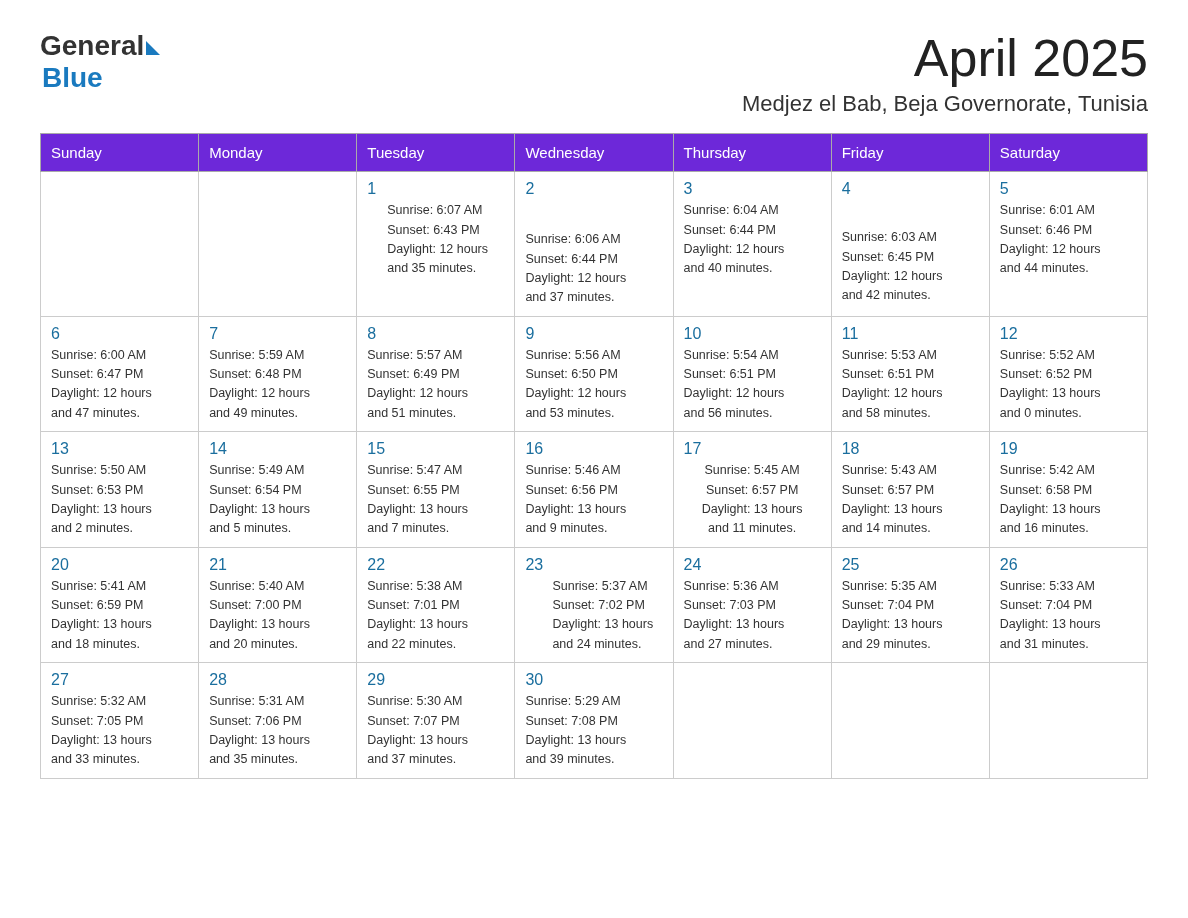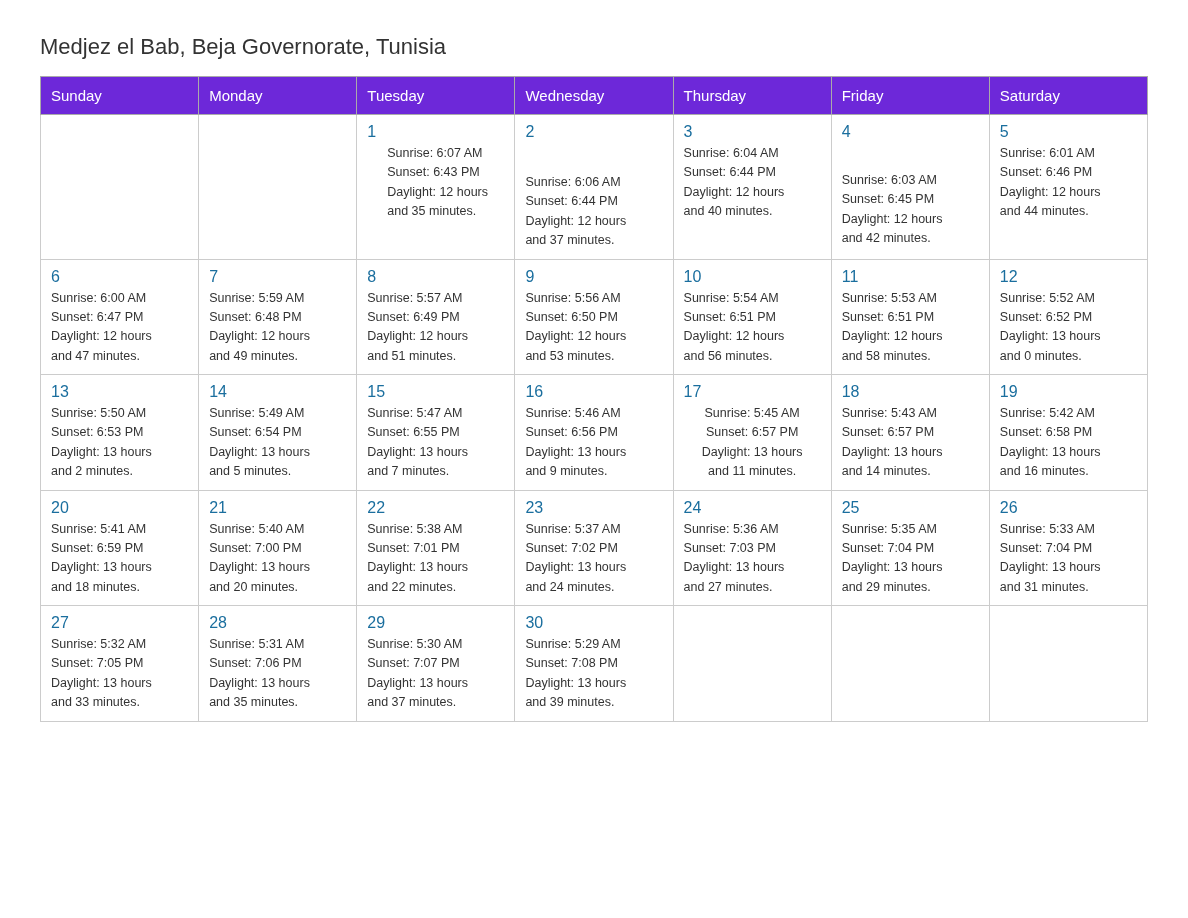--- a/index.html
+++ b/index.html
@@ -102,21 +102,31 @@
     .logo-line2 {
       display: flex;
       align-items: center;
       margin-left: 2px;
     }
   </style>
 </head>
 <body>
 
 <div class="header-row">
+  <div class="logo-wrapper">
+    <div class="logo-line1">
+      <span class="logo-text-general">General</span>
+      <div class="logo-triangle"></div>
+    </div>
+    <div class="logo-line2">
+      <span class="logo-text-blue">Blue</span>
+    </div>
+  </div>
   <div class="title-block">
+    <div class="month-title">April 2025</div>
     <div class="location-title">Medjez el Bab, Beja Governorate, Tunisia</div>
   </div>
 </div>
 
 <table class="calendar-table">
   <thead>
     <tr>
     <th>Sunday</th>
         <th>Monday</th>
         <th>Tuesday</th>
@@ -285,21 +295,21 @@
         </td>
         <td>
           <span class="day-number">22</span>
           <div class="day-info" style="white-space: pre-line;">Sunrise: 5:38 AM
 Sunset: 7:01 PM
 Daylight: 13 hours
 and 22 minutes.</div>
         </td>
         <td>
           <span class="day-number">23</span>
-          <div class="day-info" style="white-space: pre-line;">Sunrise: 5:37 AM
+          <div class="day-info" style="white-space: pre-line; margin-left: 27px;">Sunrise: 5:37 AM
 Sunset: 7:02 PM
 Daylight: 13 hours
 and 24 minutes.</div>
         </td>
         <td>
           <span class="day-number">24</span>
           <div class="day-info" style="white-space: pre-line;">Sunrise: 5:36 AM
 Sunset: 7:03 PM
 Daylight: 13 hours
 and 27 minutes.</div>

